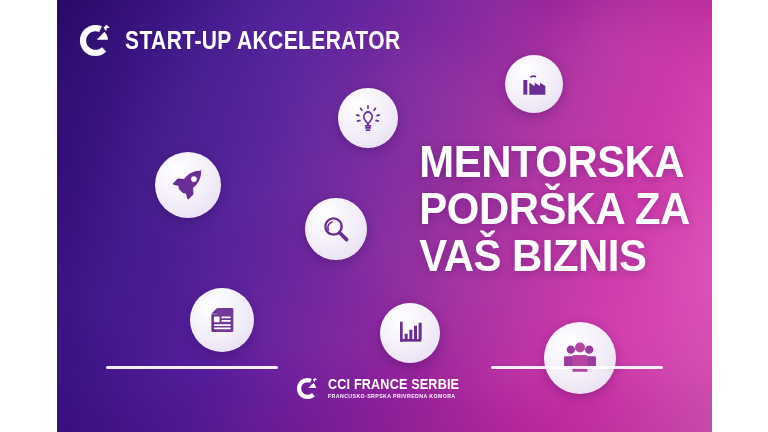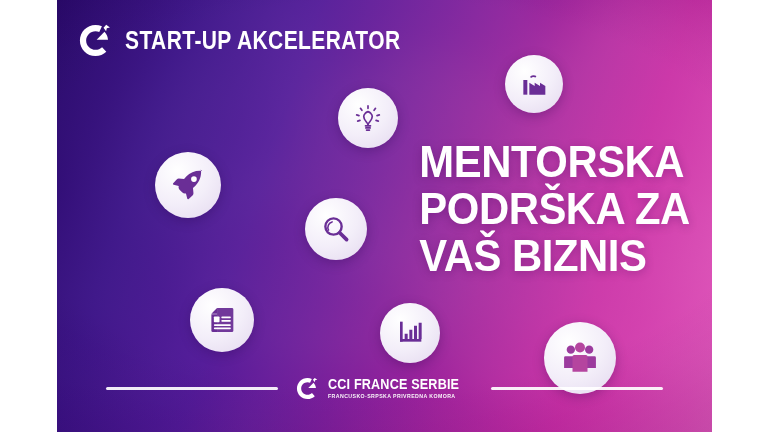--- a/index.html
+++ b/index.html
@@ -63,21 +63,21 @@
 
   
   .badge{position:absolute;border-radius:50%;z-index:15;
          display:flex;align-items:center;justify-content:center;
          background:radial-gradient(circle at 34% 28%,#ffffff 0%,#f3eef9 52%,#e3d8ee 100%);
          box-shadow:0 3px 12px rgba(35,0,70,.28);}
   .badge svg{display:block;}
 
   
   #footer{position:absolute;left:0;right:0;bottom:22px;height:44px;z-index:20;
-          display:flex;align-items:center;justify-content:center;}
+          display:flex;justify-content:center;}
   #footer .rule{height:3px;background:#ffffff;opacity:.92;border-radius:2px;}
   #footer .rule.l{width:172px;margin-right:17px;}
   #footer .rule.r{width:172px;margin-left:17px;}
   #footer .lockup{display:flex;align-items:center;gap:8px;}
   #footer .fmark{width:25px;height:25px;flex:0 0 auto;}
   #footer .ftext{display:flex;flex-direction:column;align-items:flex-start;}
   #footer .fname{color:#fff;font-size:14px;font-weight:700;line-height:1.05;
                  letter-spacing:.2px;transform:scaleX(.9);transform-origin:left center;
                  white-space:nowrap;}
   #footer .fsub{color:#fff;font-size:5.4px;font-weight:700;line-height:1.2;

